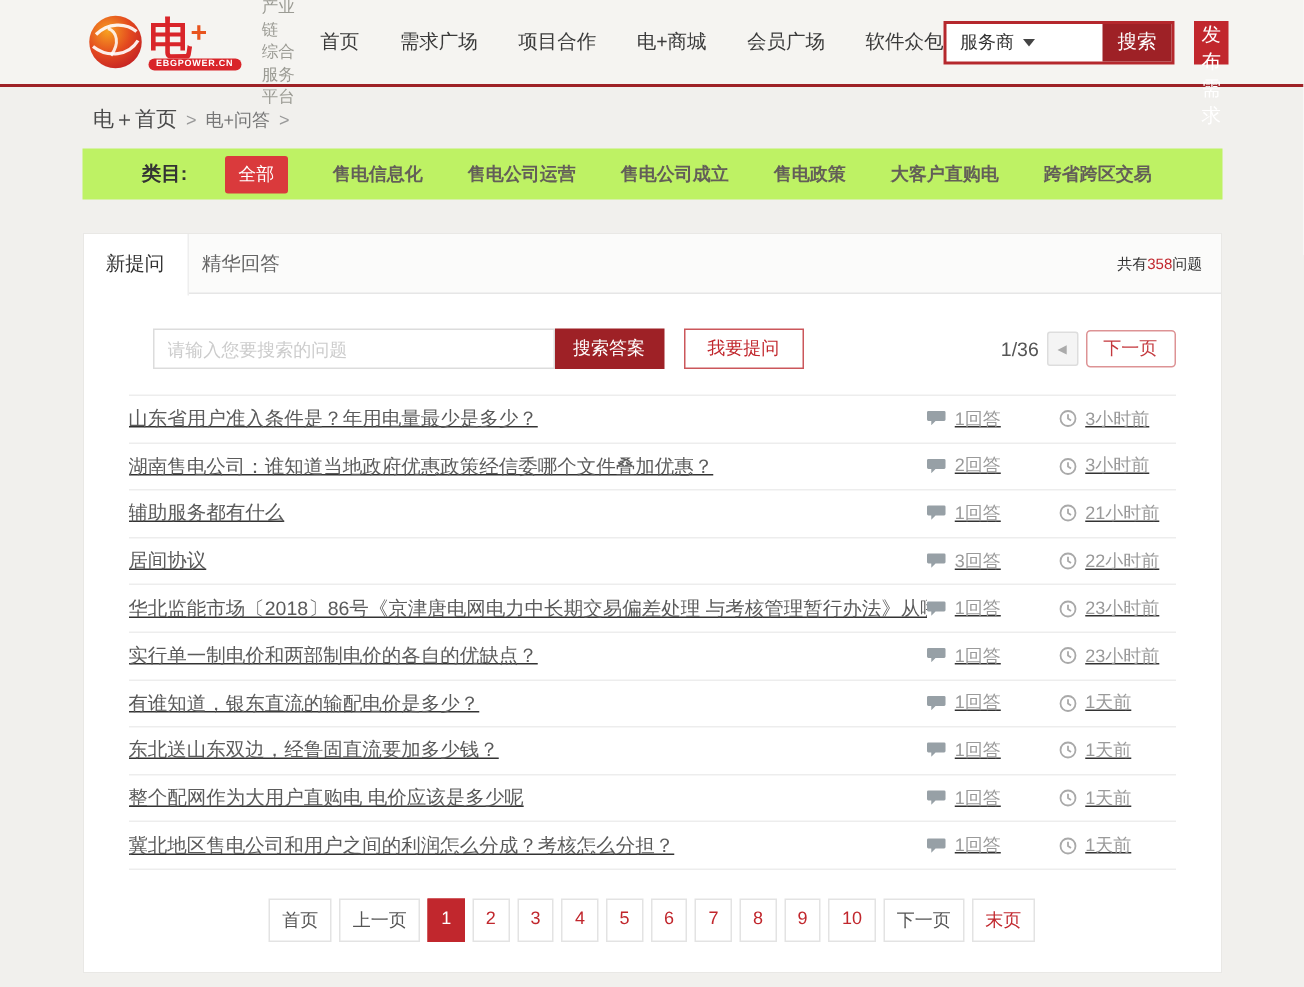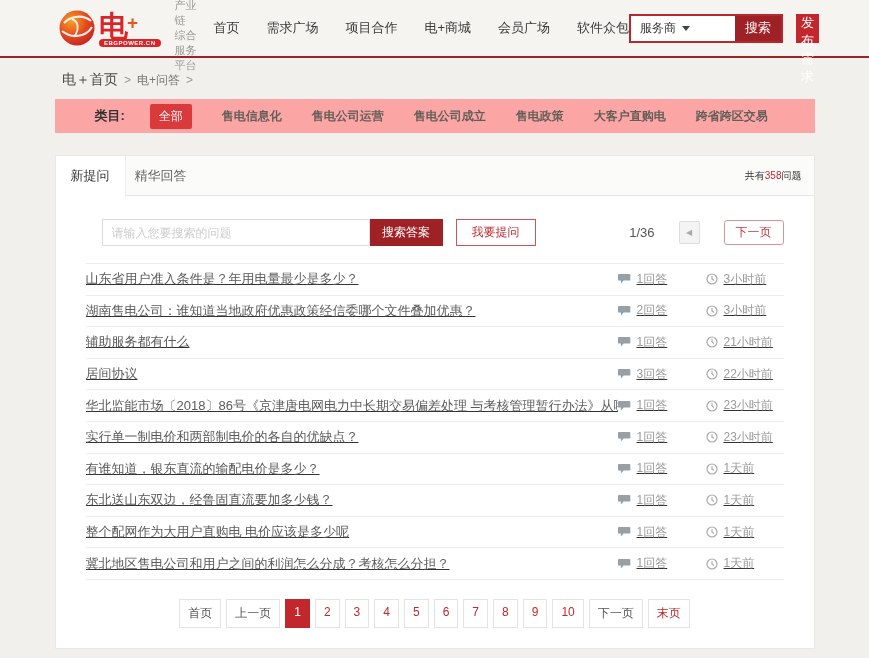--- a/index.html
+++ b/index.html
@@ -31,21 +31,21 @@
   .hdr-search { margin-left:auto; display:flex; align-items:stretch; height:29px; border:2px solid #b5282d; background:#fff; }
   .hdr-select { width:104px; display:flex; align-items:center; padding-left:9px; font-size:12px; color:#333; cursor:pointer; }
   .caret { width:0; height:0; border-left:4px solid transparent; border-right:4px solid transparent; border-top:5px solid #444; margin-left:6px; }
   .hdr-search-btn { width:46px; background:#9e2126; color:#fff; font-size:13px; border:none; cursor:pointer; }
   .publish-btn { margin-left:13px; height:29px; width:66px; background:#c1272d; color:#fff; font-size:13px; border:none; cursor:pointer; }
   
   .breadcrumb { padding:13px 0 10px 62px; font-size:12px; color:#999; display:flex; align-items:center; gap:6px;}
   .crumb-home { font-size:14px; color:#4a4a4a; cursor:pointer; }
   .crumb-cur { font-size:12px; color:#777; cursor:pointer; }
   
-  .filter-bar { width:760px; margin:0 auto; background:#fca5a5; height:34px; display:flex; align-items:center; }
+  .filter-bar { width:760px; margin:0 auto; background:#bef264; height:34px; display:flex; align-items:center; }
   .filter-label { margin-left:40px; font-size:13px; font-weight:bold; color:#333; }
   .cat-chip {
     margin-left:25px; background:#da3a3c; color:#fff; font-size:12px;
     padding:4px 9px; border-radius:2px; cursor:pointer;
   }
   .cat-item { margin-left:30px; font-size:12px; color:#635f58; cursor:pointer; white-space:nowrap;font-weight:bold; }
   
   .card { width:760px; margin:22px auto 0; background:#fff; border:1px solid #e9e8e5; }
   .tabbar { display:flex; align-items:center; height:40px; background:#fbfbfa; border-bottom:1px solid #e6e6e6; }
   .tab { width:70px; height:40px; line-height:40px; text-align:center; font-size:13px; color:#666; cursor:pointer; }
@@ -53,21 +53,21 @@
   .stats { margin-left:auto; margin-right:12px; font-size:10px; color:#333; }
   .stats .count { color:#c1272d; }
   .toolbar { display:flex; align-items:center; margin:23px 30px 0;padding-left:16px; }
   .q-input {
     width:268px; height:27px; border:1px solid #dcdcdc; padding:0 9px;
     font-size:12px; color:#333; outline:none; font-family:inherit;
   }
   .q-input::placeholder { color:#ccc; }
   .search-ans-btn { height:27px; width:73px; background:#9e2126; color:#fff; border:none; font-size:12px; cursor:pointer; }
   .ask-btn { margin-left:13px; height:27px; width:80px; background:#fff; border:1px solid #cb575b; color:#c1272d; font-size:12px; cursor:pointer; }
-  .pager-mini { margin-left:auto; display:flex; align-items:center; gap:24px; }
+  .pager-mini { margin-left:auto; display:flex; align-items:center; gap:5px; }
   .page-ind { font-size:13px; color:#555; }
   .prev-btn { width:21px; height:23px; background:#f4f4f4; border:1px solid #ddd; border-radius:2px; color:#aaa; font-size:8px; cursor:pointer; line-height:1;}
   .next-btn { height:25px; padding:0 11px; background:#fff; border:1px solid #dd9395; border-radius:3px; color:#c4383d; font-size:12px; cursor:pointer; }
   
   .qlist { margin:17px 30px 0; border-top:1px solid #ededed;text-decoration:underline; }
   .qrow { height:31.6px; display:flex; align-items:center; border-bottom:1px solid #ededed; cursor:pointer; }
   .qtitle { font-size:13px; color:#5b5b5b; flex:1 1 auto; white-space:nowrap; overflow:hidden; }
   .qmeta { display:flex; align-items:center; flex:0 0 auto; }
   .replies { width:88px; display:flex; align-items:center; gap:6px; font-size:12px; color:#9a9a9a; }
   .qtime { width:78px; display:flex; align-items:center; gap:6px; font-size:12px; color:#9a9a9a; }

